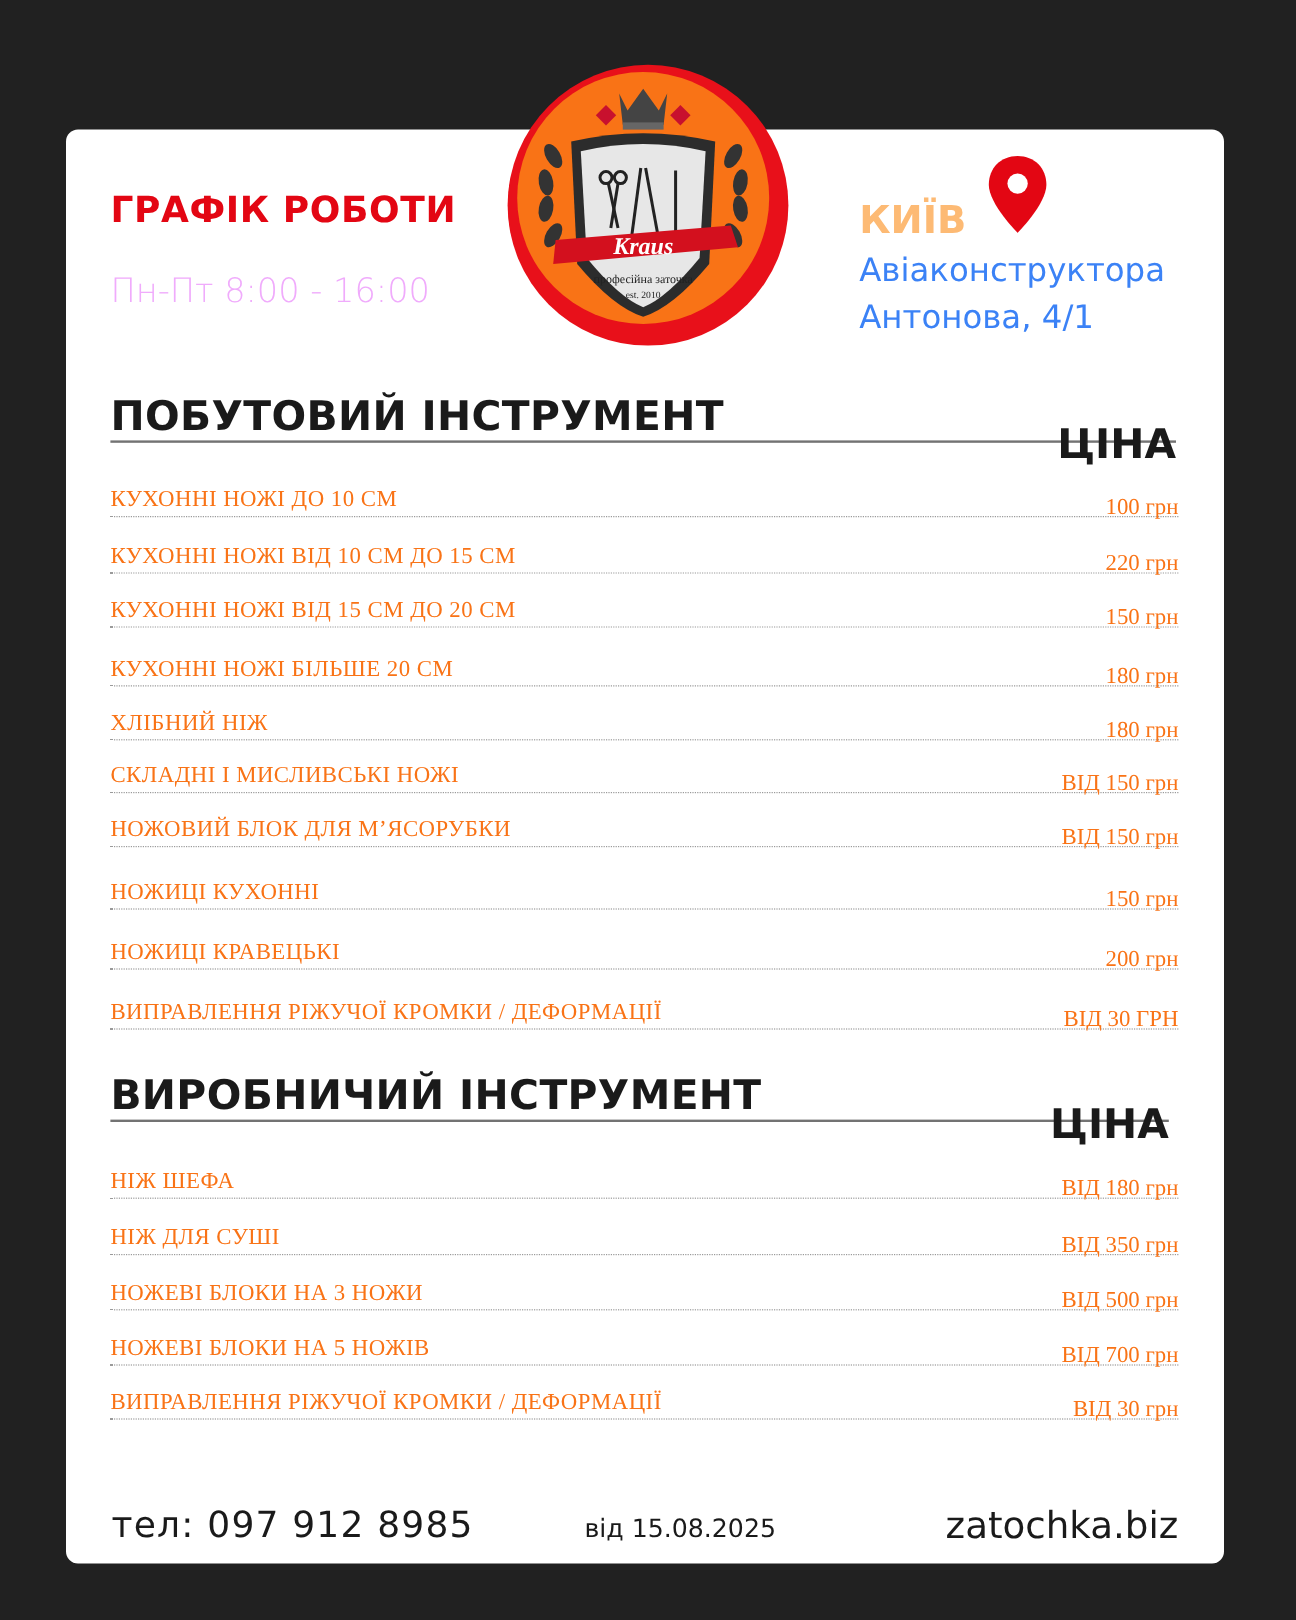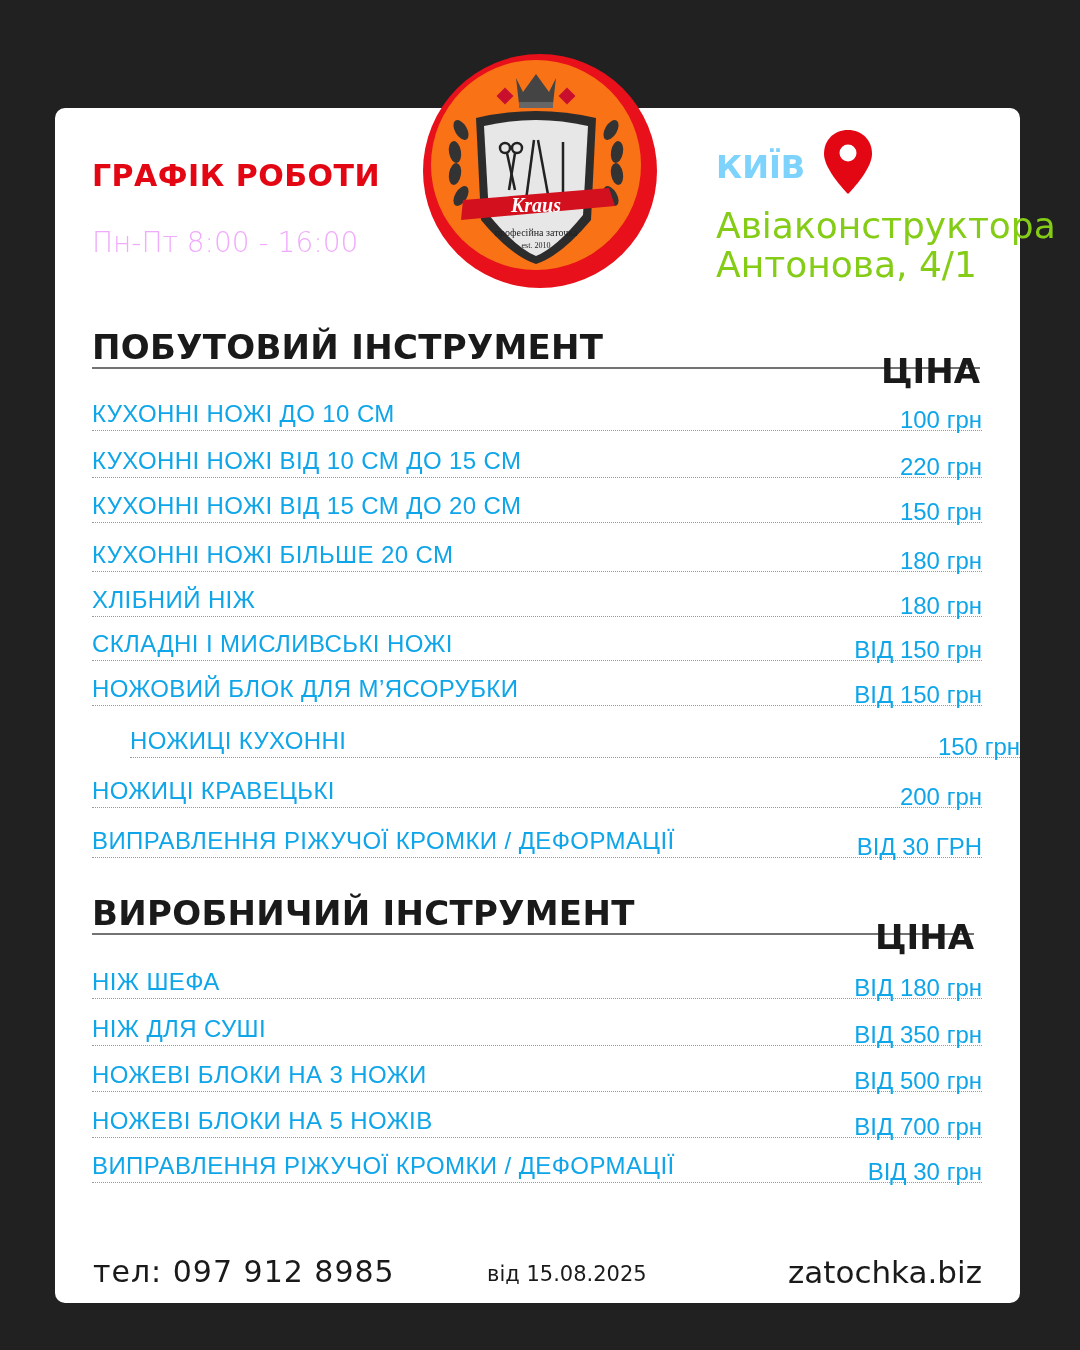--- a/index.html
+++ b/index.html
@@ -18,36 +18,36 @@
   .logo-inner {
     position:absolute; left:8px; top:6px; width:210px; height:210px; border-radius:50%;
     background:#f97316; overflow:hidden;
   }
   .hours-title {
     position:absolute; left:92px; top:158px; font-size:30px; font-weight:900; color:#e30613;
     letter-spacing:0.5px; font-family:"DejaVu Sans", sans-serif;
   }
   .hours-text { position:absolute; left:92px; top:226px; font-size:28px; color:#f0abfc; font-family:"DejaVu Sans", sans-serif; font-weight:300;}
   .city-title {
-    position:absolute; left:716px; top:148px; font-size:32px; font-weight:900; color:#7dd3fc;
+    position:absolute; left:716px; top:164px; font-size:32px; font-weight:900; color:#fdba74;
     font-family:"DejaVu Sans", sans-serif;
   }
   .pin { position:absolute; left:822px; top:128px; width:52px; height:68px; }
-  .address { position:absolute; left:716px; top:206px; font-size:36px; line-height:39px; color:#84cc16; font-family:"DejaVu Sans", sans-serif;}
+  .address { position:absolute; left:716px; top:206px; font-size:27px; line-height:39px; color:#3b82f6; font-family:"DejaVu Sans", sans-serif;}
   .section-head {
     position:absolute; left:92px; width:888px; height:40px;
     font-family:"DejaVu Sans", sans-serif; font-weight:900; font-size:34px; color:#1a1a1a;
     border-bottom:2px solid #737373; line-height:40px;
   }
   .section-head .l { position:absolute; left:0; top:0; letter-spacing:0.3px; }
   .section-head .r { position:absolute; right:0; top:0;margin-top:24px; }
   .row {
     position:absolute; left:92px; width:890px; height:32px;
     border-bottom:1.5px dotted #9a9a9a;
-    font-family:Liberation Sans, sans-serif; font-size:24px; color:#0ea5e9;
+    font-family:Liberation Serif, serif; font-size:19px; color:#f97316;
   }
   .row .n { position:absolute; left:0; bottom:2px; letter-spacing:0.4px; white-space:nowrap; }
   .row .p { position:absolute; right:0; bottom:-4px; white-space:nowrap; }
   .footer-phone { position:absolute; left:93px; top:1254px; font-size:30px; font-family:"DejaVu Sans", sans-serif; letter-spacing:1px;}
   .footer-date { position:absolute; left:487px; top:1262px; font-size:21px; font-family:"DejaVu Sans", sans-serif;}
   .footer-site { position:absolute; left:788px; top:1254px; font-size:31px; font-family:"DejaVu Sans", sans-serif;}
 </style>
 </head>
 <body>
 
@@ -136,21 +136,21 @@
     <span class="p">180 грн</span>
   </div>
 <div class="row" style="top:628px;">
     <span class="n">СКЛАДНІ І МИСЛИВСЬКІ НОЖІ</span>
     <span class="p">ВІД 150 грн</span>
   </div>
 <div class="row" style="top:673px;">
     <span class="n">НОЖОВИЙ БЛОК ДЛЯ М’ЯСОРУБКИ</span>
     <span class="p">ВІД 150 грн</span>
   </div>
-<div class="row" style="top:725px;margin-left:38px;">
+<div class="row" style="top:725px;">
     <span class="n">НОЖИЦІ КУХОННІ</span>
     <span class="p">150 грн</span>
   </div>
 <div class="row" style="top:775px;">
     <span class="n">НОЖИЦІ КРАВЕЦЬКІ</span>
     <span class="p">200 грн</span>
   </div>
 <div class="row" style="top:825px;">
     <span class="n">ВИПРАВЛЕННЯ РІЖУЧОЇ КРОМКИ / ДЕФОРМАЦІЇ</span>
     <span class="p">ВІД 30 ГРН</span>

